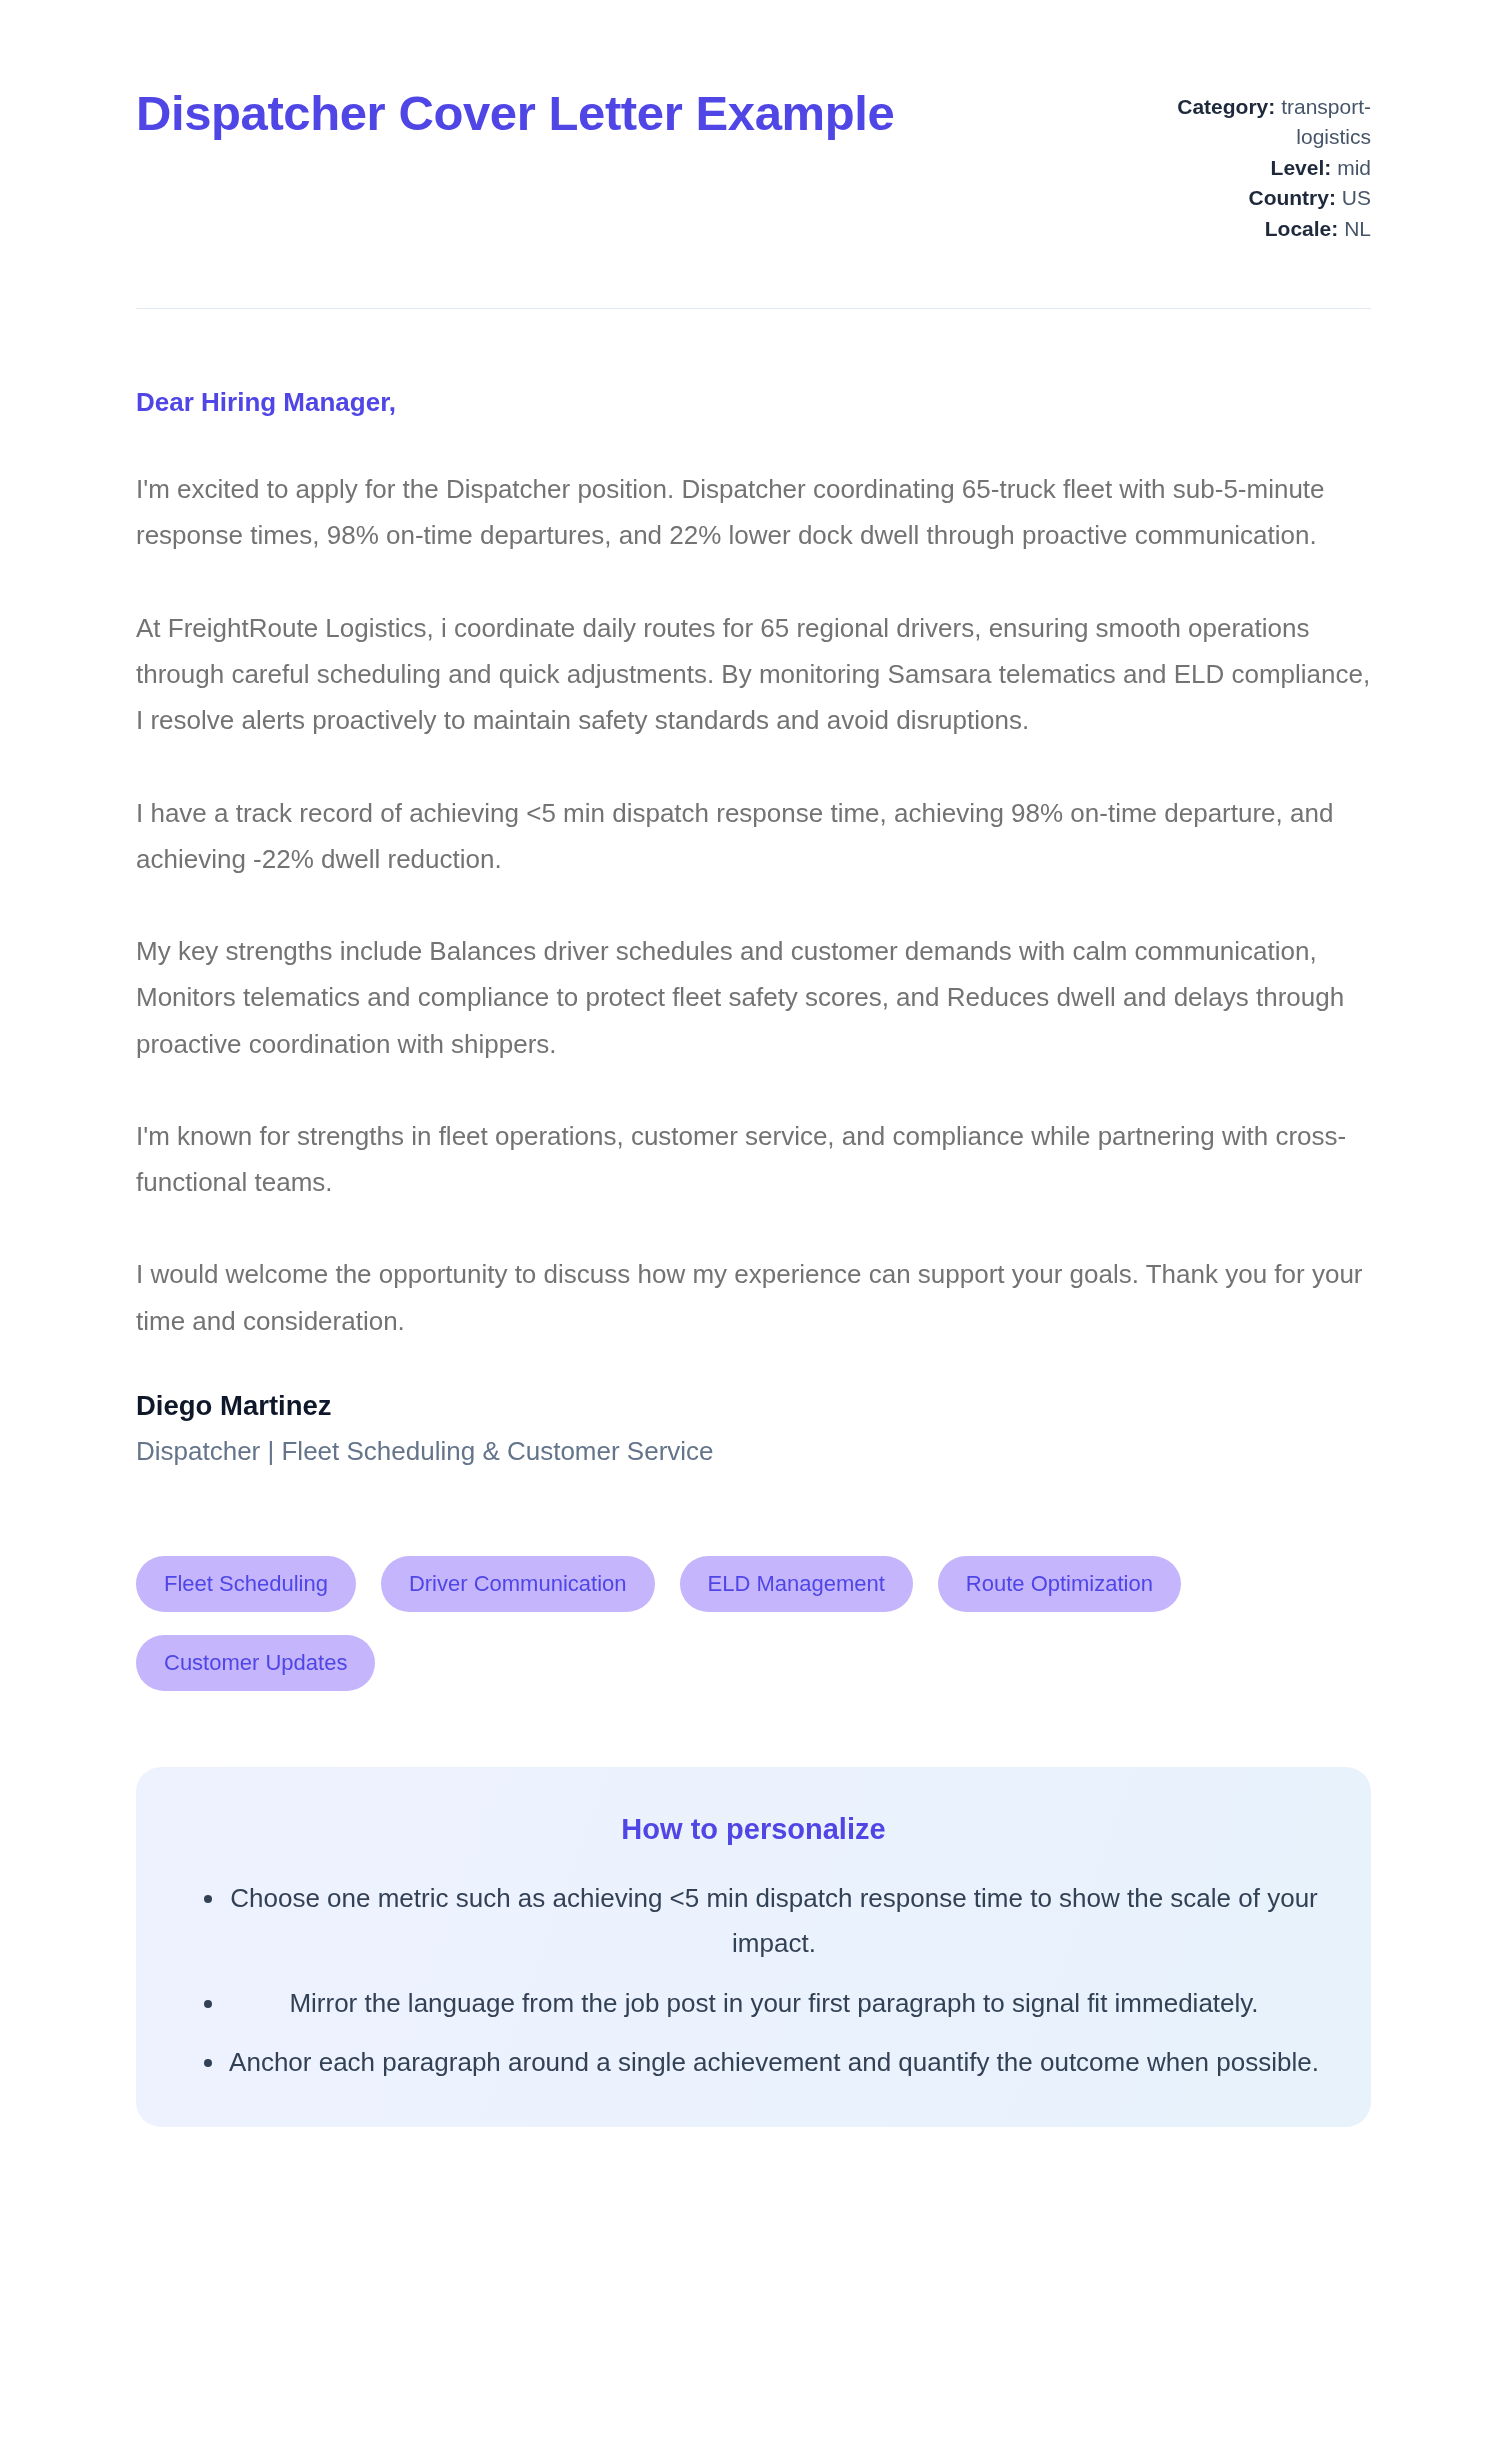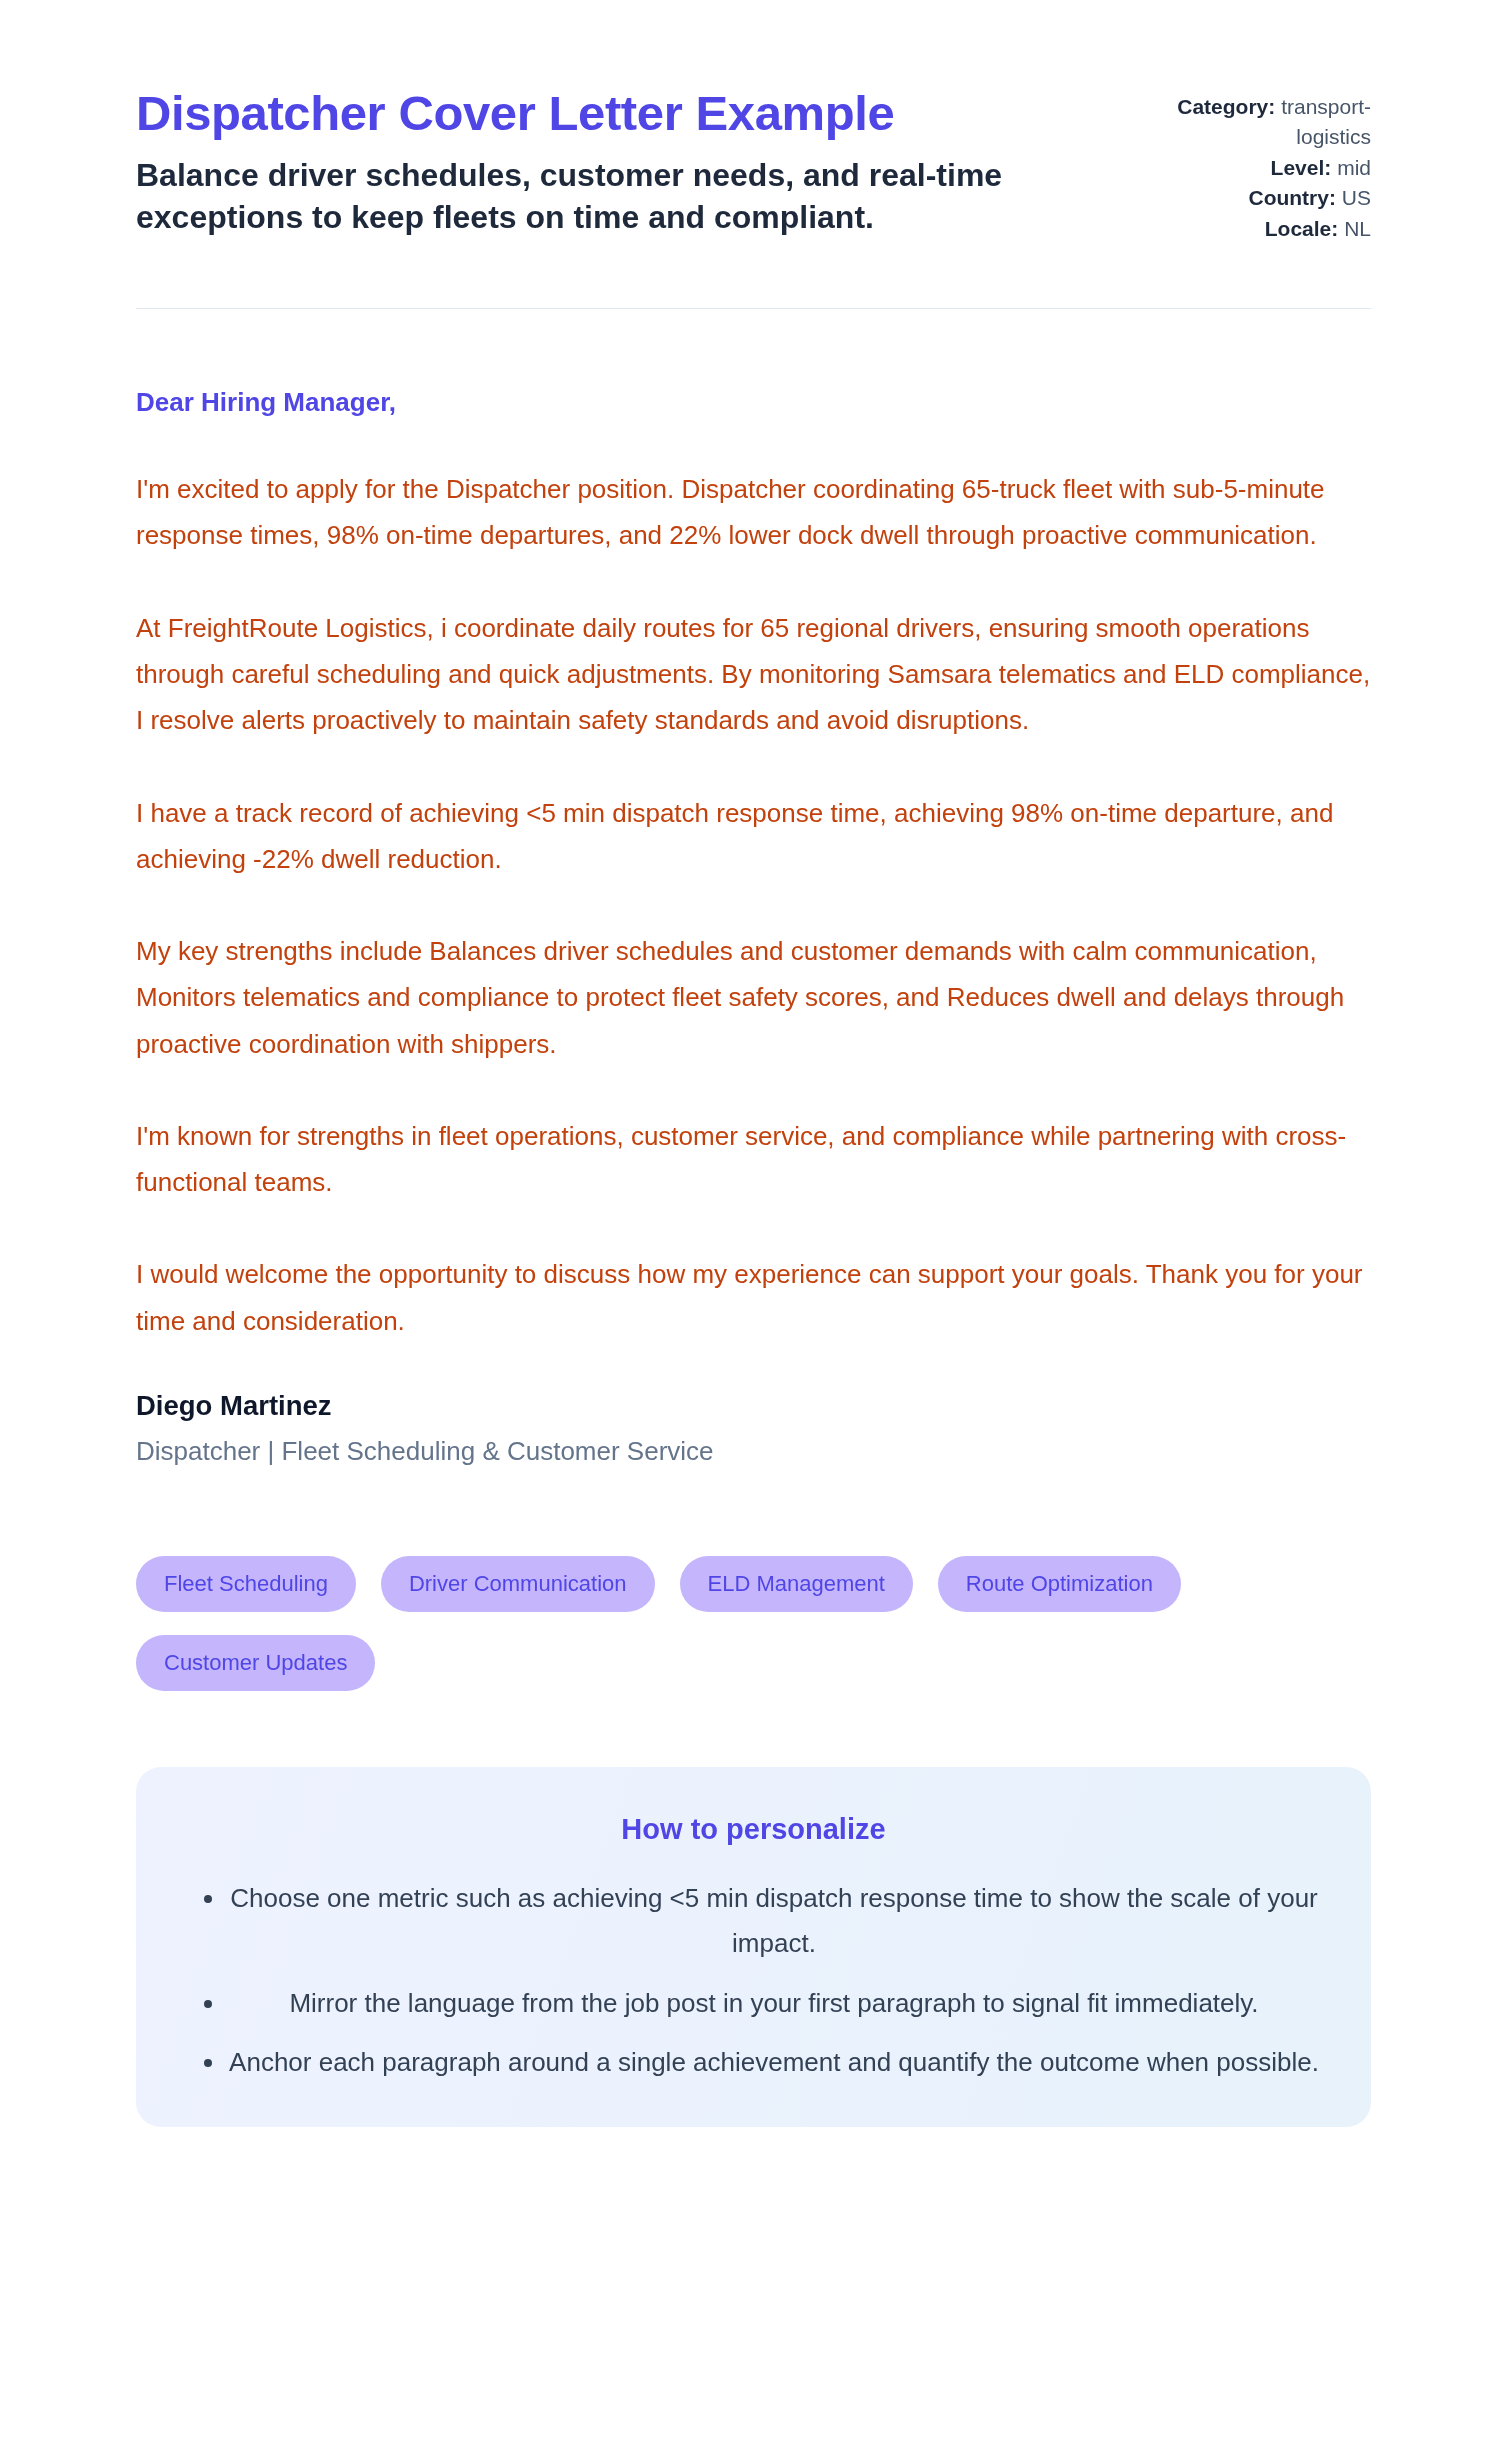--- a/index.html
+++ b/index.html
@@ -63,21 +63,21 @@
   .letter { margin-top: 78px; }
   .salutation {
     color: #4f46e5;
     font-weight: 700;
     font-size: 26px;
     margin-bottom: 48px;
   }
   .para {
     font-size: 26px;
     line-height: 1.78;
-    color: #c2410c;
+    color: #737373;
     margin-bottom: 46px;
   }
   .signature { }
   .sig-name {
     font-size: 27.5px;
     font-weight: 700;
     color: #0f172a;
   }
   .sig-title {
     margin-top: 14px;
@@ -128,21 +128,20 @@
 </style>
 </head>
 <body>
 
 <div class="page">
   <div class="container">
 
     <header class="header">
       <div class="header-left">
         <h1 class="title">Dispatcher Cover Letter Example</h1>
-        <p class="subtitle">Balance driver schedules, customer needs, and real-time exceptions to keep fleets on time and compliant.</p>
       </div>
       <aside class="meta">
         <div class="meta-row">
           <span class="meta-label">Category:</span>
           <span class="meta-value">transport-logistics</span>
         </div>
         <div class="meta-row">
           <span class="meta-label">Level:</span>
           <span class="meta-value">mid</span>
         </div>

